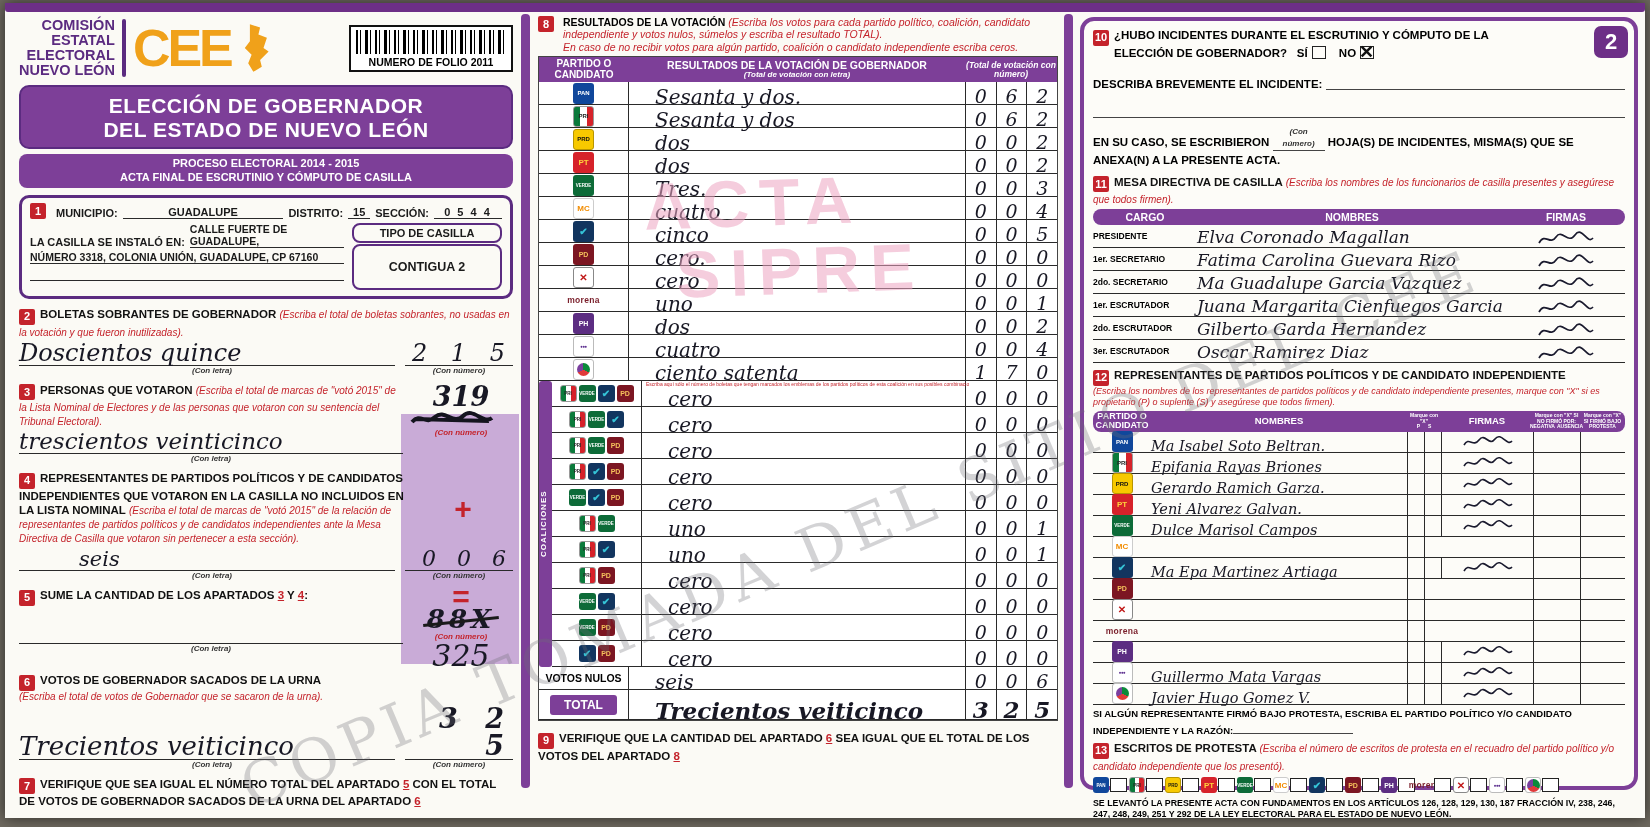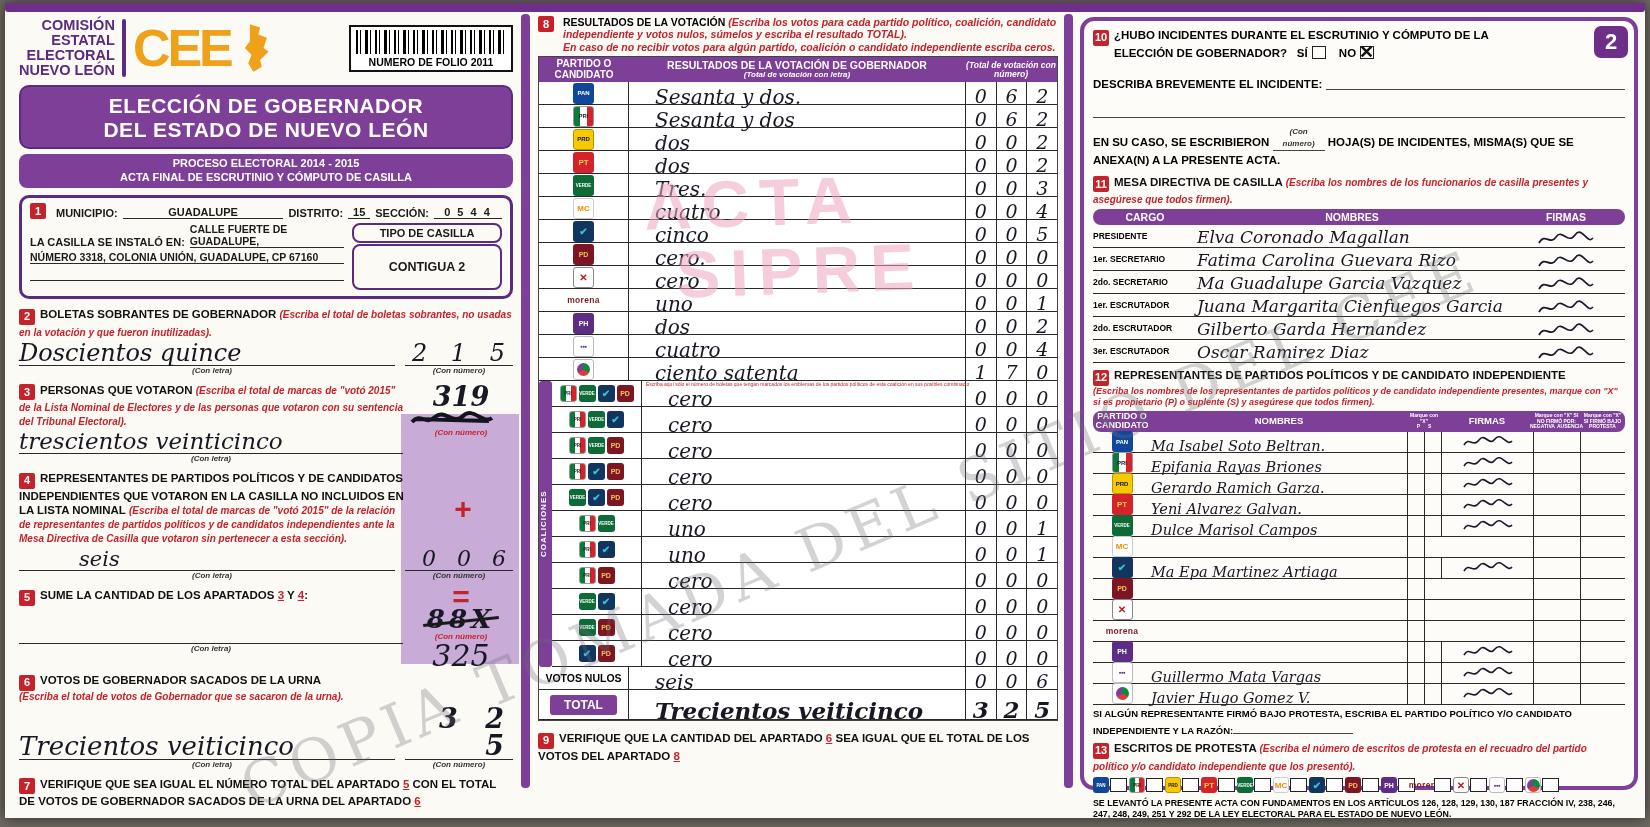--- a/index.html
+++ b/index.html
@@ -9,21 +9,21 @@
 .topband{height:9px;background:#6d2f87;border-radius:0 0 3px 3px}
 .cols{display:flex;height:calc(100% - 37px)}
 .col{position:relative}
 .col.left{width:516px;padding:6px 8px 4px 14px}
 .vbar{width:9px;background:#7d3f98;border-radius:4px;margin:2px 0}
 .col.mid{width:534px;padding:4px 6px 0 8px}
 .col.right{flex:1;padding:5px 7px 0 7px}
 .footband{height:28px;background:#7d3f98;display:flex;align-items:center;justify-content:center}
 .footband .ft{color:#fff;font-weight:bold;font-size:19px;letter-spacing:1px;text-shadow:1px 1px 0 #4d1d63}
 .hw{font-family:"DejaVu Serif",serif;font-style:italic;color:#181824;line-height:1}
-.rn{color:#c4232b;font-style:italic;font-weight:bold}
+.rn{color:#c4232b;font-style:italic;font-weight:normal}
 .chip{display:inline-flex;flex:none;width:16px;height:16px;background:#c4232b;color:#fff;font-weight:bold;font-size:11px;align-items:center;justify-content:center;border-radius:2px;margin-right:5px;vertical-align:-2px}
 .ul{border-bottom:1.5px solid #2a2a2a}
 .sublab{font-size:8px;font-weight:bold;font-style:italic;color:#333}
 .sublab.red{color:#c4232b}
 
 .brandrow{display:flex;align-items:center;gap:7px}
 .org{color:#5b2b80;font-weight:bold;font-size:14.5px;line-height:1.04;text-align:right;white-space:pre-line}
 .orgdiv{width:4px;height:58px;background:#5b2b80;border-radius:2px}
 .cee{color:#f0a11a;font-size:52px;font-weight:bold;letter-spacing:-3px;line-height:.9}
 .stateicon{width:34px;height:56px}

